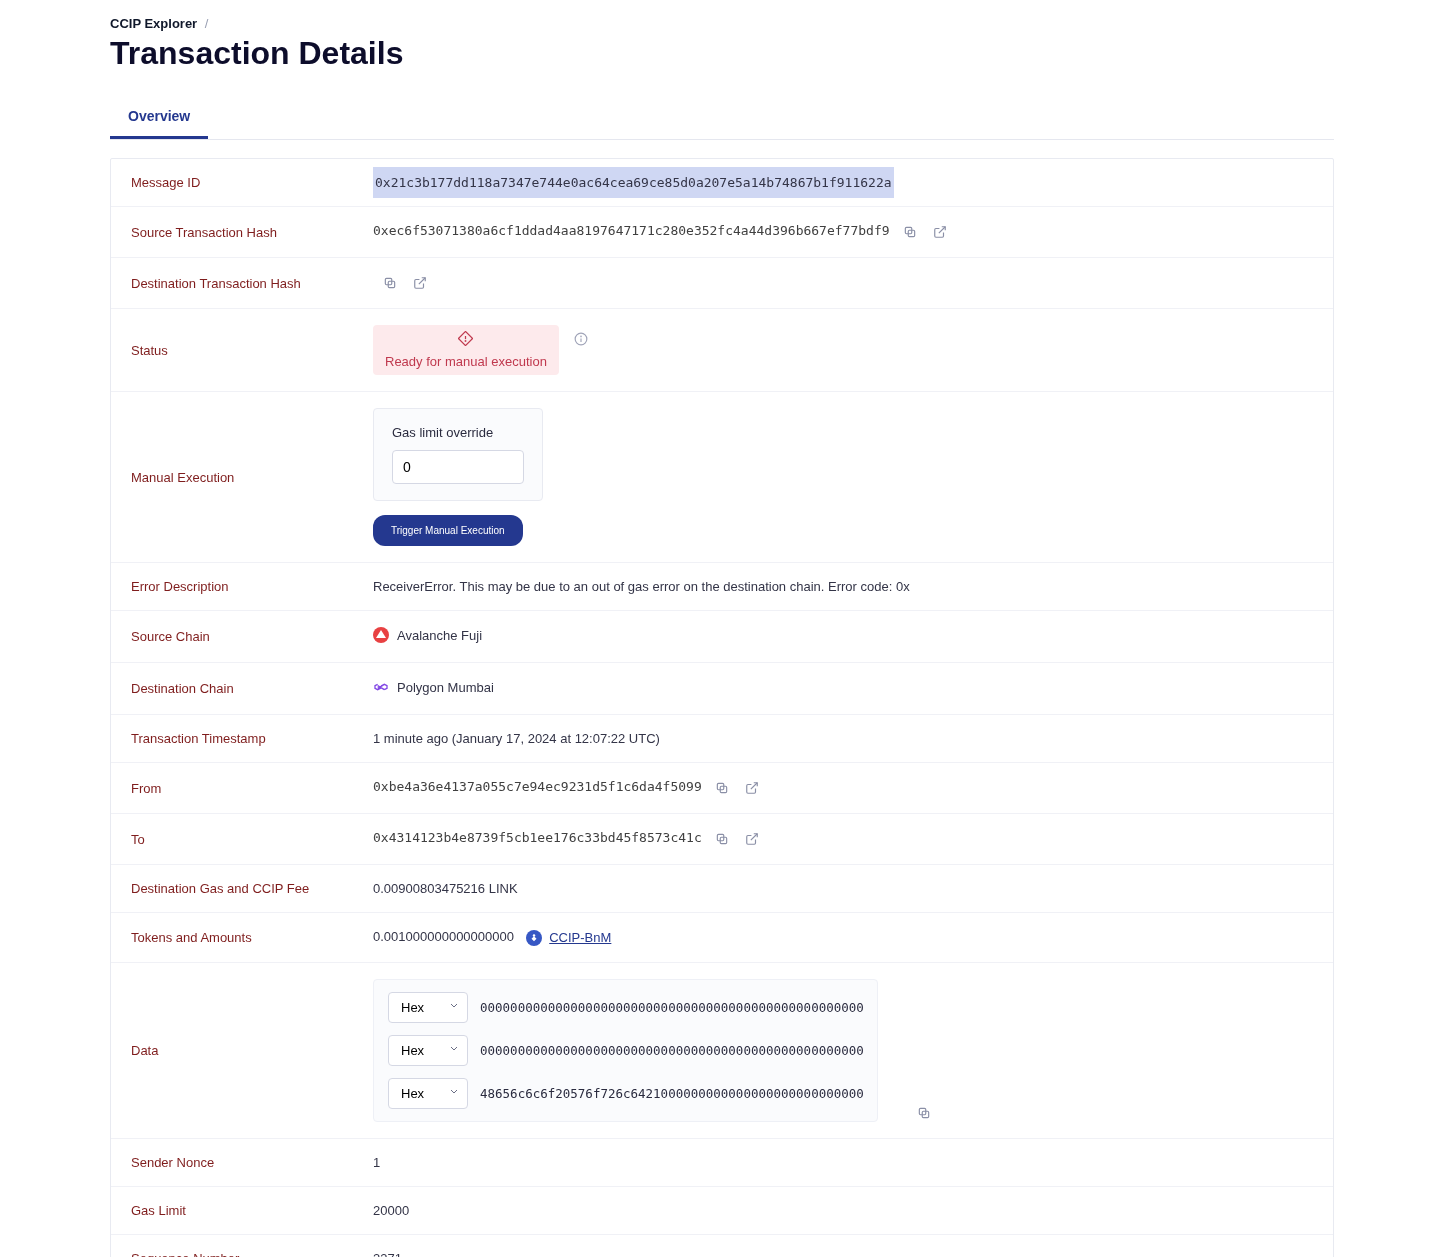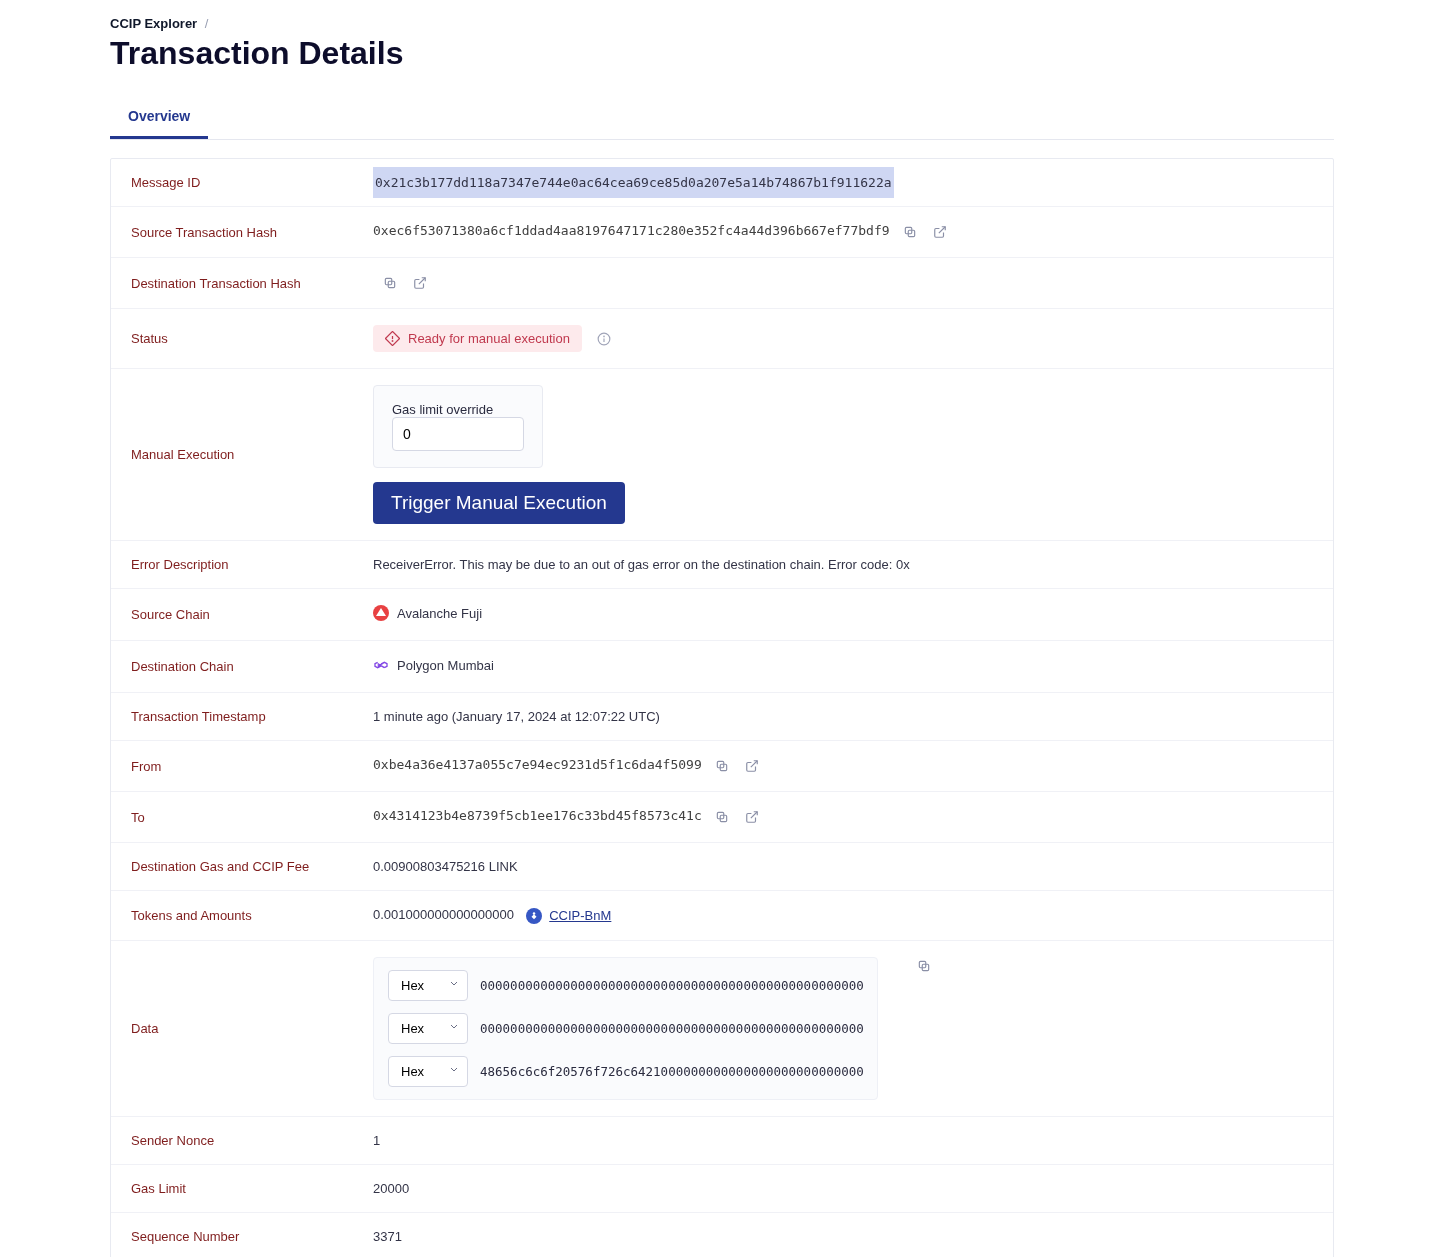--- a/index.html
+++ b/index.html
@@ -96,20 +96,21 @@
   .status-badge {
     display: inline-flex;
     align-items: center;
     gap: 8px;
     background: #fdeaec;
     color: #c0394e;
     padding: 6px 12px;
     border-radius: 4px;
     font-weight: 500;
     font-size: 13px;
+    flex-direction: column;
   }
   .status-badge .status-icon svg { width: 15px; height: 15px; display:block; }
   .info-icon {
     display: inline-flex;
     align-items: center;
     justify-content: center;
     width: 16px; height:16px;
     margin-left: 10px;
     color: #a0a4b8;
   }
@@ -124,37 +125,37 @@
     border: 1px solid #e8eaf1;
     background: #fafbfd;
     padding: 16px 18px;
     border-radius: 4px;
     width: 170px;
   }
   .gas-box label {
     display: block;
     font-size: 13px;
     color: #2a2b3f;
-    margin-bottom: 0;
+    margin-bottom: 10px;
   }
   .gas-box input {
     width: 100%;
     padding: 8px 10px;
     border: 1px solid #d5d8e4;
     border-radius: 4px;
     font-size: 14px;
     background: #fff;
   }
   .btn-primary {
     background: #24388f;
     color: #fff;
     border: none;
     padding: 10px 18px;
-    border-radius: 4px;
-    font-size: 19px;
+    border-radius: 12px;
+    font-size: 10px;
     font-weight: 500;
     cursor: pointer;
   }
   .chain {
     display: inline-flex;
     align-items: center;
     gap: 8px;
   }
   .chain-icon {
     width: 16px; height:16px; display:inline-flex; align-items:center; justify-content:center;
@@ -200,21 +201,21 @@
   .select-wrap .chev {
     position:absolute; right:8px; top:50%; transform:translateY(-50%); pointer-events:none; color:#6a6e85;
   }
   .hex-text {
     font-family: ui-monospace, Menlo, Monaco, Consolas, monospace;
     font-size: 12.5px;
     color: #2a2b3f;
     white-space: nowrap;
     overflow: hidden;
   }
-  .data-area { display:flex; align-items:flex-start; gap:29px;}
+  .data-area { display:flex; align-items:flex-end; gap:29px;}
   .row-manual .row-label { align-self: center; }
   .row-data   .row-label { align-self: center; }
 </style>
 </head>
 <body>
 
 <div class="container">
   <div class="breadcrumb">
     <a href="#">CCIP Explorer</a>
     <span class="sep">/</span>

